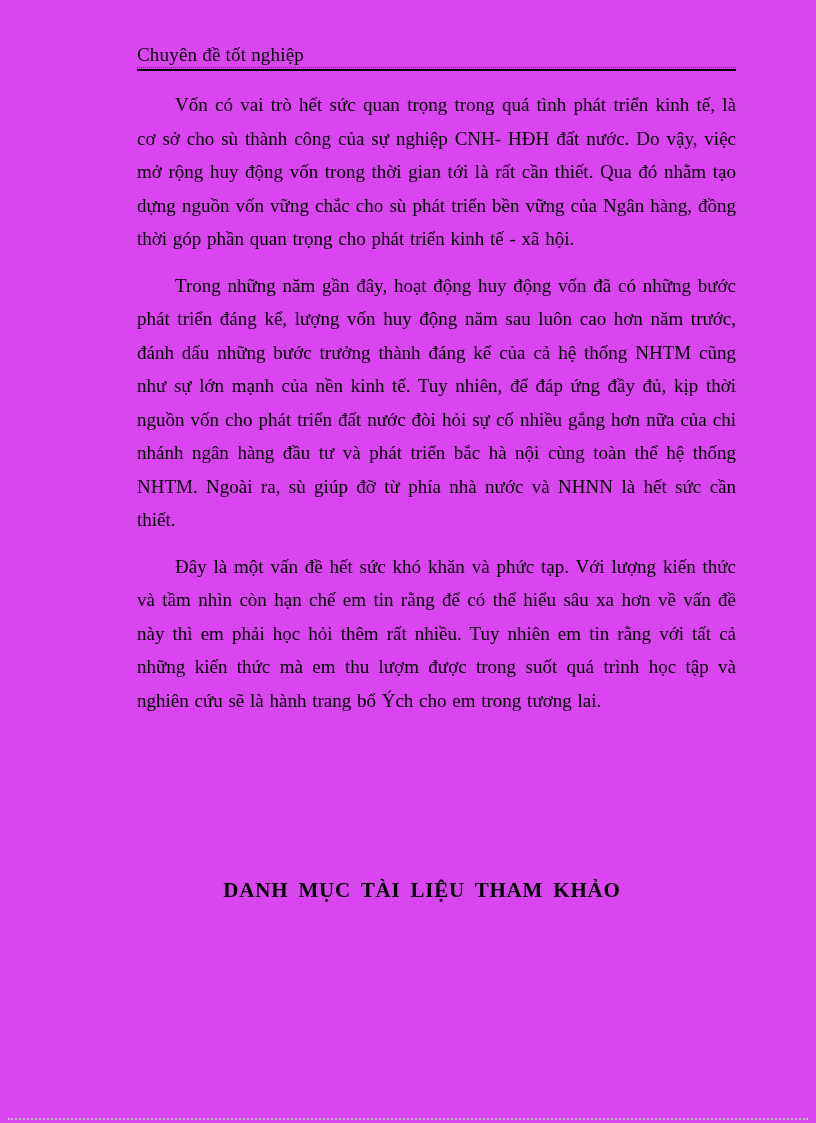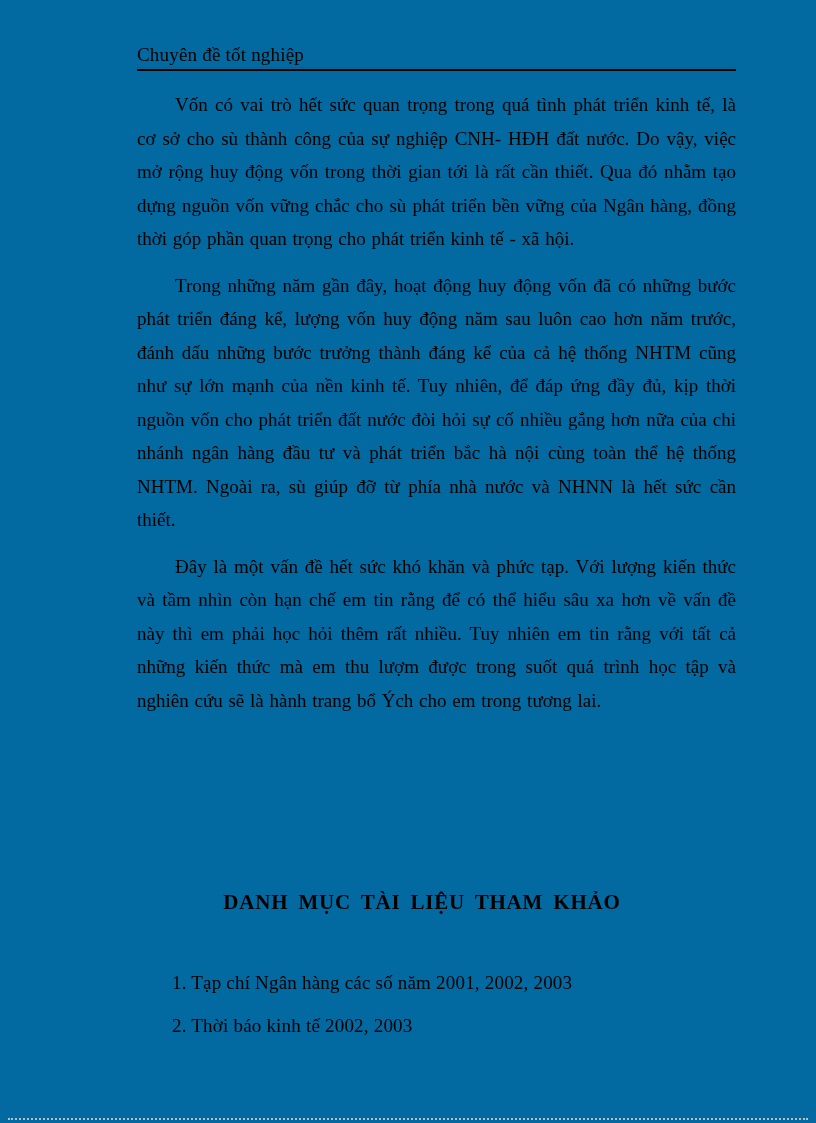--- a/index.html
+++ b/index.html
@@ -4,21 +4,21 @@
 <style>
   html, body {
     margin: 0;
     padding: 0;
     background: #ffffff;
   }
   .page {
     position: relative;
     width: 816px;
     height: 1123px;
-    background: #0369a1;
+    background: #d946ef;
     color: #000000;
     font-family: "Liberation Serif", "DejaVu Serif", serif;
     overflow: hidden;
   }
   .header {
     position: absolute;
     top: 44px;
     left: 137px;
     width: 599px;
   }
@@ -47,21 +47,21 @@
     text-indent: 38px;
     word-spacing: 1px;
   }
   .refs {
     position: absolute;
     top: 874px;
     left: 137px;
     width: 570px;
   }
   .ref-heading {
-    margin: 16px;
+    margin: 4px;
     font-size: 21px;
     font-weight: bold;
     text-align: center;
     letter-spacing: 0.8px;
     word-spacing: 4px;
   }
   .ref-list {
     margin-top: 56px;
     padding-left: 35px;
     font-size: 19px;
@@ -91,21 +91,17 @@
   </div>
 
   <div class="body-text">
     <p class="body-para">Vốn có vai trò hết sức quan trọng trong quá tình phát triển kinh tế, là cơ sở cho sù thành công của sự nghiệp CNH- HĐH đất nước. Do vậy, việc mở rộng huy động vốn trong thời gian tới là rất cần thiết. Qua đó nhằm tạo dựng nguồn vốn vững chắc cho sù phát triển bền vững của Ngân hàng, đồng thời góp phần quan trọng cho phát triển kinh tế - xã hội.</p>
     <p class="body-para">Trong những năm gần đây, hoạt động huy động vốn đã có những bước phát triển đáng kể, lượng vốn huy động năm sau luôn cao hơn năm trước, đánh dấu những bước trưởng thành đáng kể của cả hệ thống NHTM cũng như sự lớn mạnh của nền kinh tế. Tuy nhiên, để đáp ứng đầy đủ, kịp thời nguồn vốn cho phát triển đất nước đòi hỏi sự cố nhiều gắng hơn nữa của chi nhánh ngân hàng đầu tư và phát triển bắc hà nội cùng toàn thể hệ thống NHTM. Ngoài ra, sù giúp đỡ từ phía nhà nước và NHNN là hết sức cần thiết.</p>
     <p class="body-para">Đây là một vấn đề hết sức khó khăn và phức tạp. Với lượng kiến thức và tầm nhìn còn hạn chế em tin rằng để có thể hiểu sâu xa hơn về vấn đề này thì em phải học hỏi thêm rất nhiều. Tuy nhiên em tin rằng với tất cả những kiến thức mà em thu lượm được trong suốt quá trình học tập và nghiên cứu sẽ là hành trang bổ Ých cho em trong tương lai.</p>
   </div>
 
   <div class="refs">
     <div class="ref-heading">DANH MỤC TÀI LIỆU THAM KHẢO</div>
-    <div class="ref-list">
-      <div class="ref-item">1. Tạp chí Ngân hàng các số năm 2001, 2002, 2003</div>
-      <div class="ref-item">2. Thời báo kinh tế 2002, 2003</div>
-    </div>
   </div>
 
   <div class="bottom-dots"></div>
 
 </div>
 
 </body></html>

